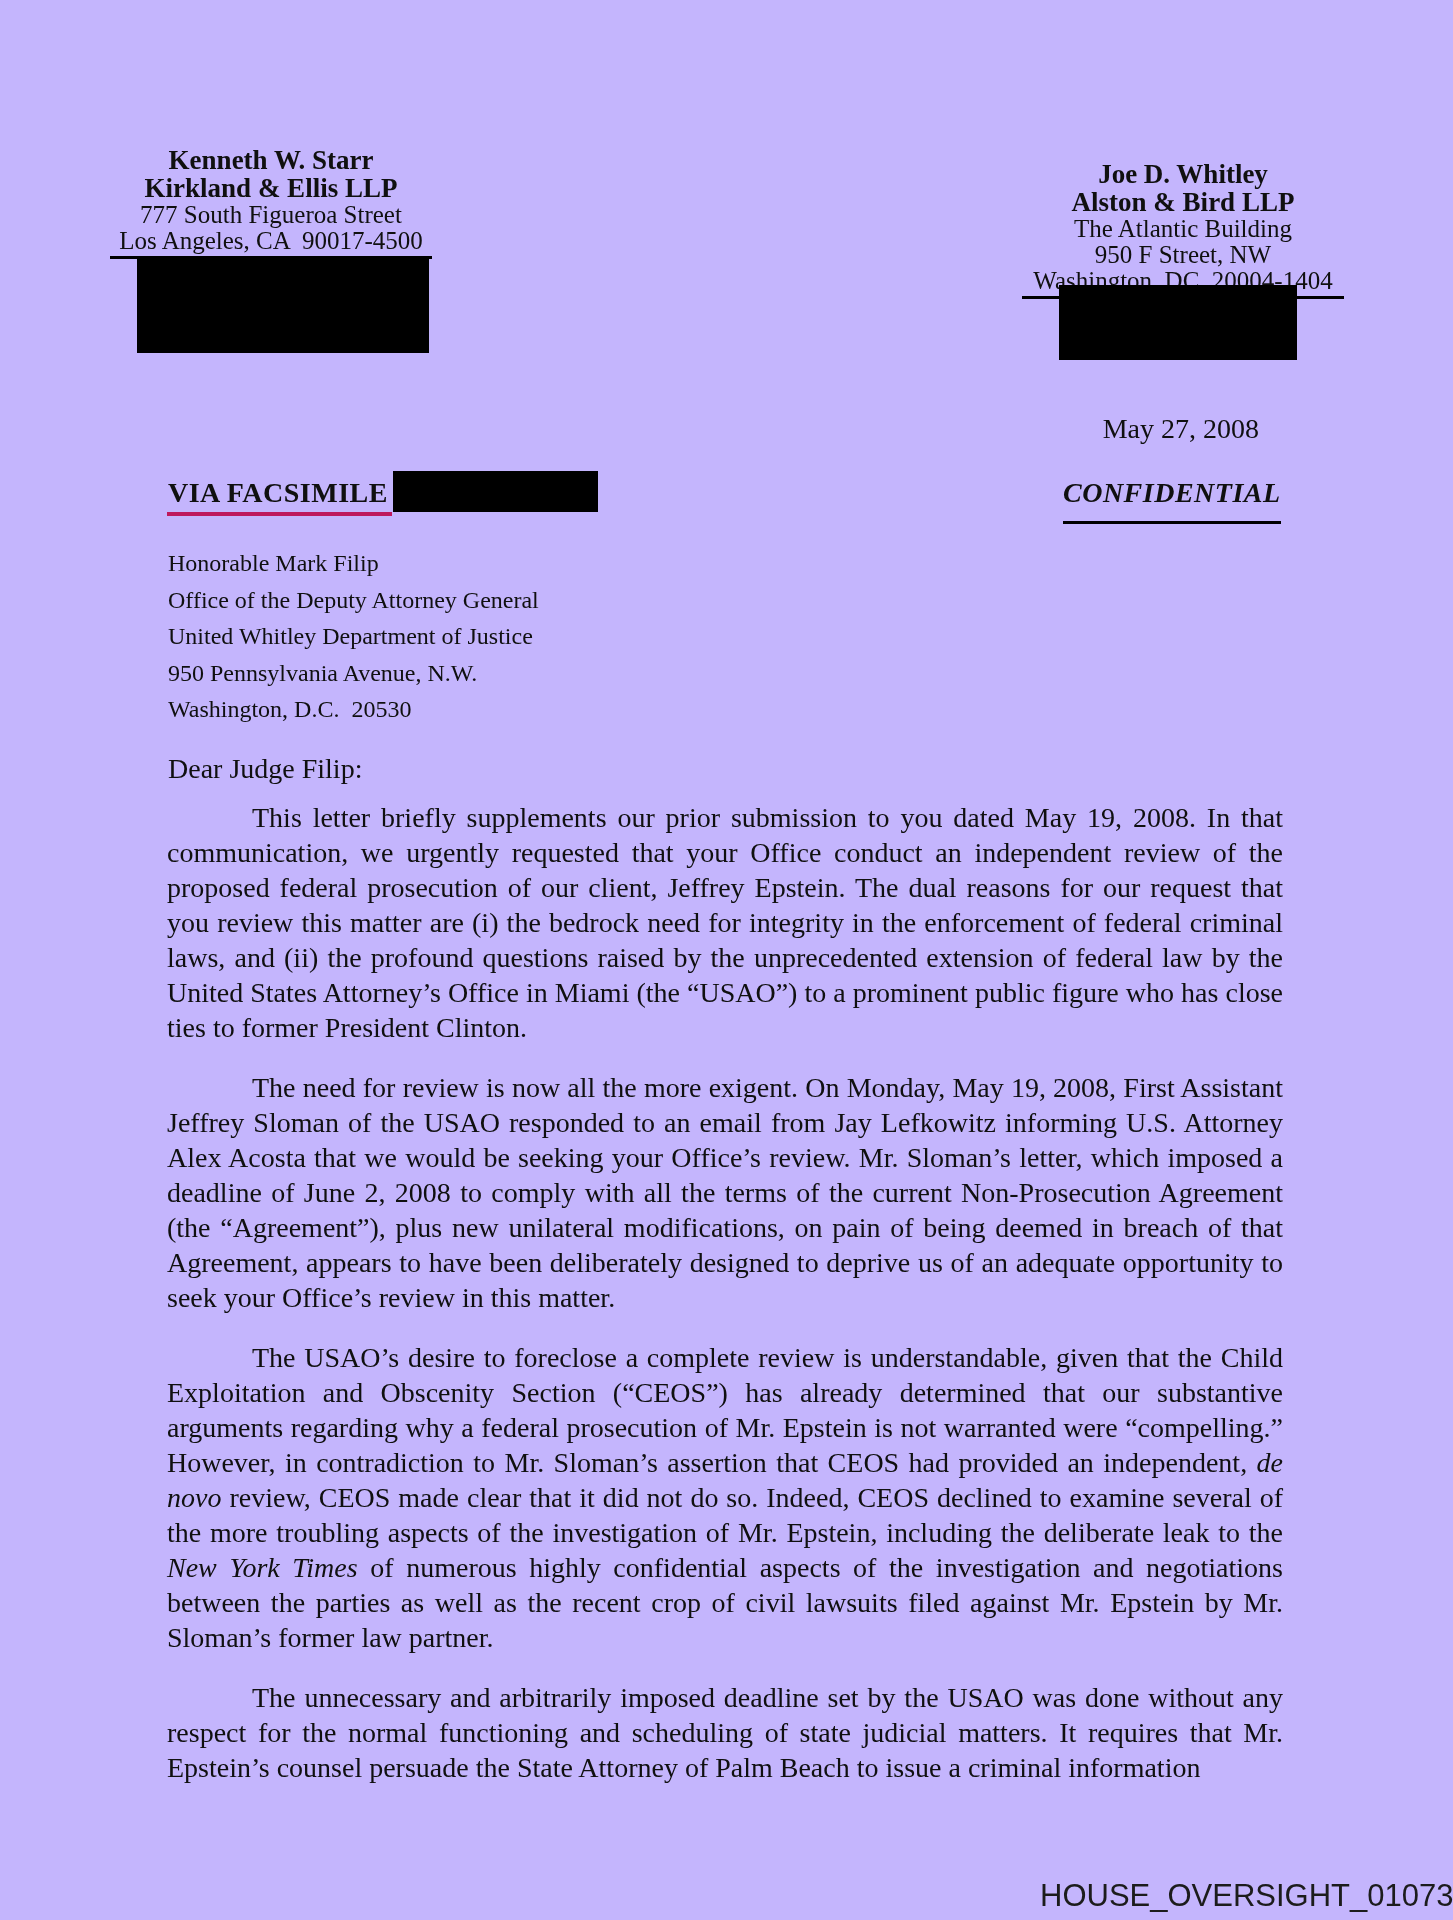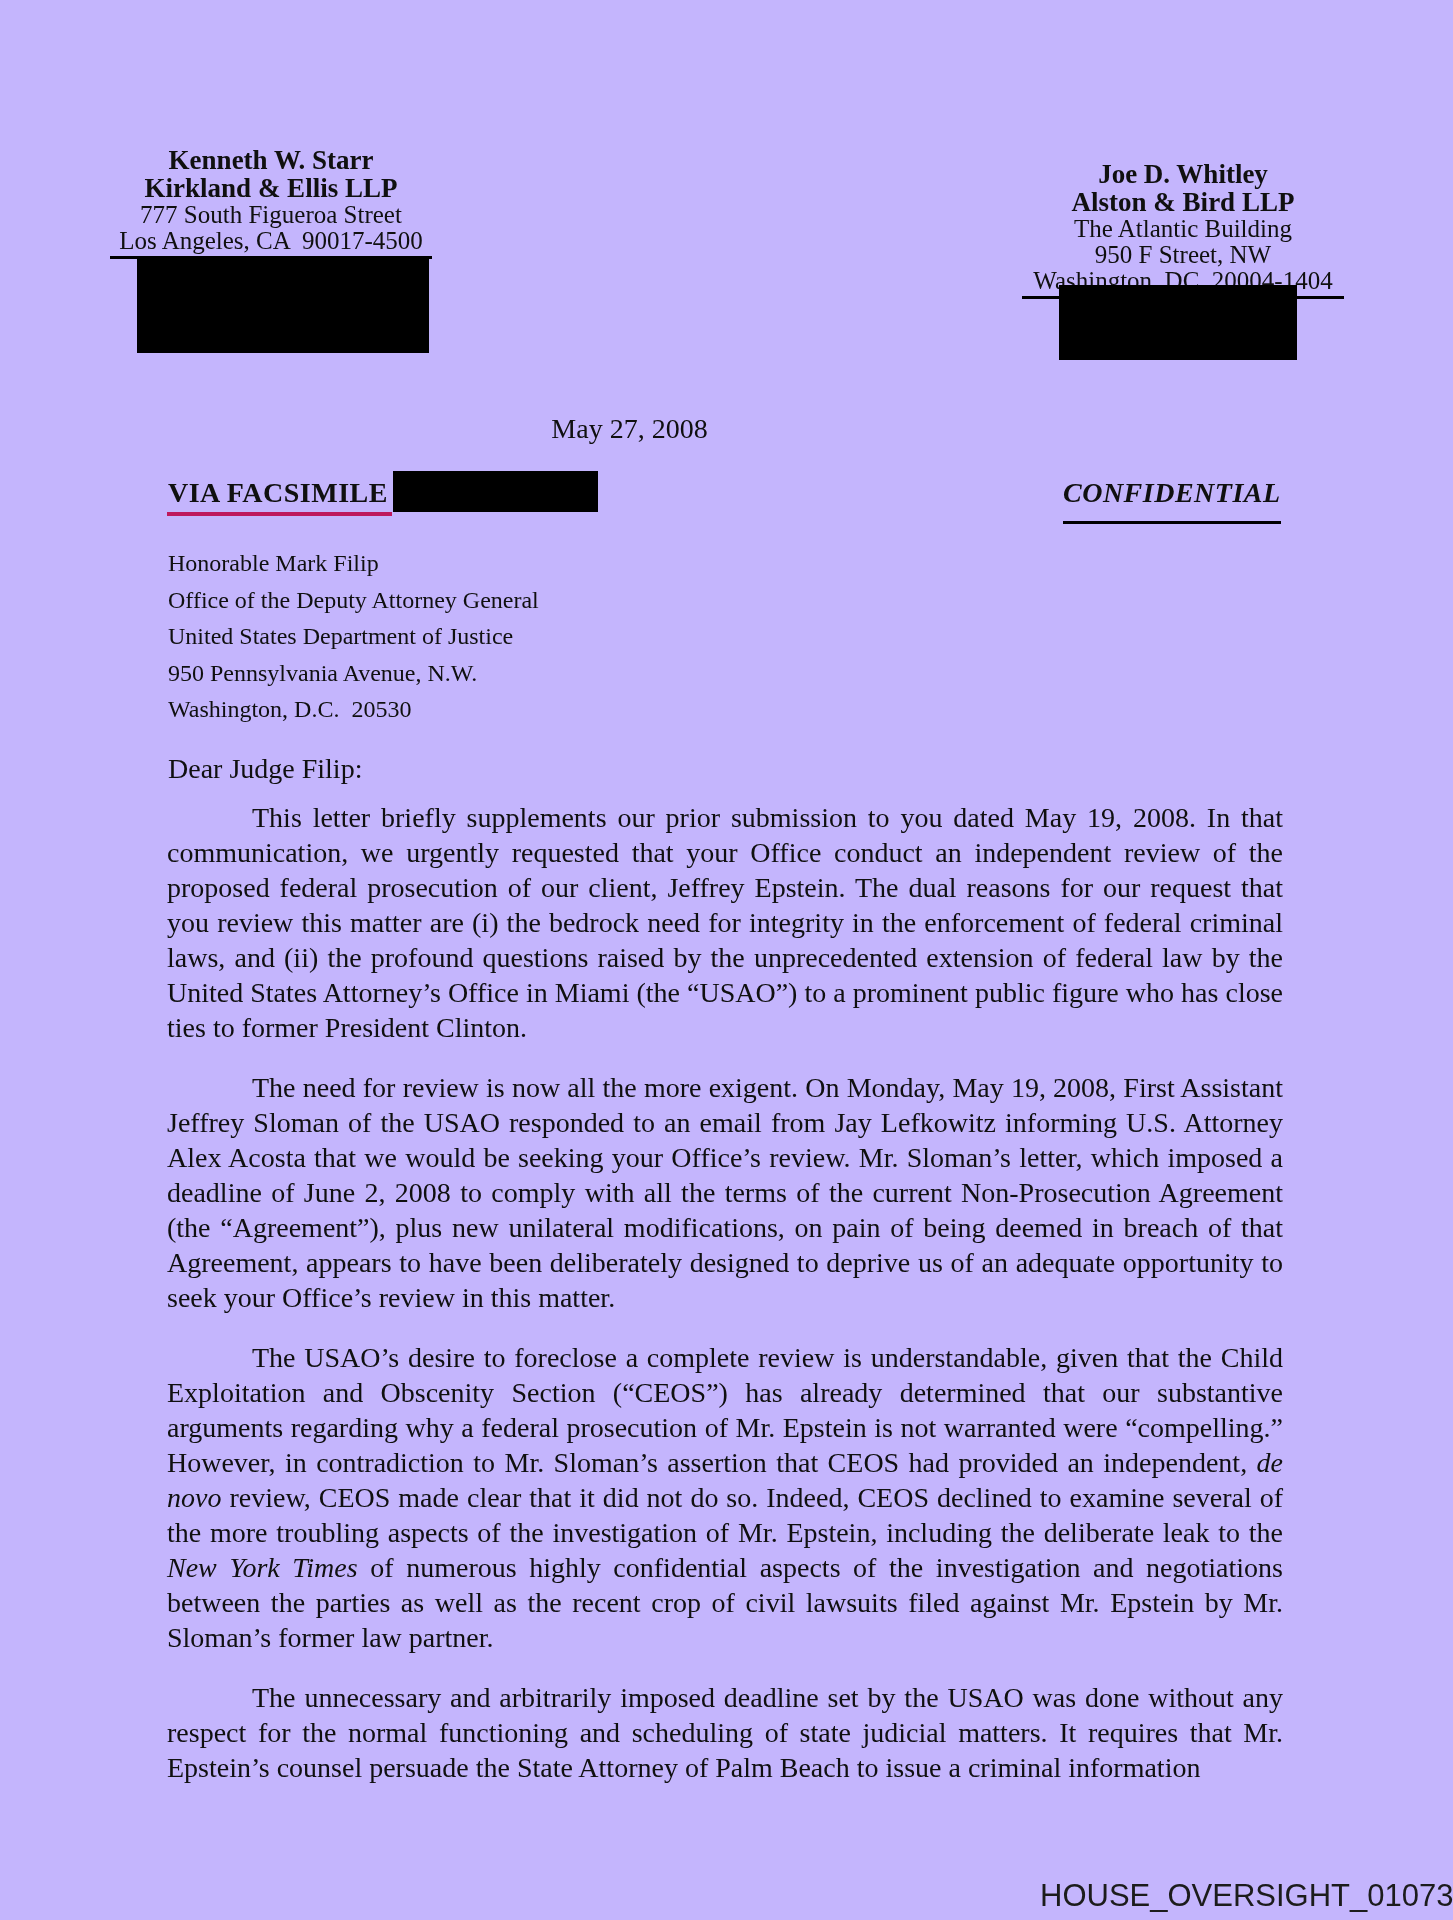--- a/index.html
+++ b/index.html
@@ -28,21 +28,21 @@
   .lh-addr { font-size:25px; line-height:26px; white-space:pre; }
 
   .redaction { position:absolute; background:#000; }
   .red-left  { left:137px;  top:258px; width:292px; height:95px; }
   .red-right { left:1059px; top:285px; width:238px; height:75px; }
   .red-fax   { left:393px;  top:471px; width:205px; height:41px; }
 
   
   .date-line {
     position:absolute; left:0; top:413px; width:1259px;
-    text-align:center; font-size:28px;
+    text-align:right; font-size:28px;
   }
   .via-label {
     position:absolute; left:167px; top:477px;
     font-size:28px; font-weight:bold;
     border-bottom:4px solid #be185d; padding:0 4px 3px 1px;
     letter-spacing:0.5px;
   }
   .confidential-label {
     position:absolute; left:1063px; top:477px;
     font-size:28px; font-weight:bold; font-style:italic;
@@ -103,21 +103,21 @@
 
   <div class="date-line">May 27, 2008</div>
 
   <div class="via-label">VIA FACSIMILE</div>
   <div class="redaction red-fax"></div>
   <div class="confidential-label">CONFIDENTIAL</div>
 
   <div class="recipient">
     <div>Honorable Mark Filip</div>
     <div>Office of the Deputy Attorney General</div>
-    <div>United States Department of Justice</div>
+    <div>United Whitley Department of Justice</div>
     <div>950 Pennsylvania Avenue, N.W.</div>
     <div>Washington, D.C.  20530</div>
   </div>
 
   <div class="salutation">Dear Judge Filip:</div>
 
   <div class="letter-body">
     <p><span>This letter briefly supplements our prior submission to you dated May 19, 2008.  In that communication, we urgently requested that your Office conduct an independent review of the proposed federal prosecution of our client, Jeffrey Epstein.  The dual reasons for our request that you review this matter are (i) the bedrock need for integrity in the enforcement of federal criminal laws, and (ii) the profound questions raised by the unprecedented extension of federal law by the United States Attorney’s Office in Miami (the “USAO”) to a prominent public figure who has close ties to former President Clinton.</span></p>
     <p><span>The need for review is now all the more exigent.  On Monday, May 19, 2008, First Assistant Jeffrey Sloman of the USAO responded to an email from Jay Lefkowitz informing U.S. Attorney Alex Acosta that we would be seeking your Office’s review.  Mr. Sloman’s letter, which imposed a deadline of June 2, 2008 to comply with all the terms of the current Non-Prosecution Agreement (the “Agreement”), plus new unilateral modifications, on pain of being deemed in breach of that Agreement, appears to have been deliberately designed to deprive us of an adequate opportunity to seek your Office’s review in this matter.</span></p>
     <p><span>The USAO’s desire to foreclose a complete review is understandable, given that the Child Exploitation and Obscenity Section (“CEOS”) has already determined that our substantive arguments regarding why a federal prosecution of Mr. Epstein is not warranted were “compelling.”  However, in contradiction to Mr. Sloman’s assertion that CEOS had provided an independent, </span><em>de novo</em><span> review, CEOS made clear that it did not do so.  Indeed, CEOS declined to examine several of the more troubling aspects of the investigation of Mr. Epstein, including the deliberate leak to the </span><em>New York Times</em><span> of numerous highly confidential aspects of the investigation and negotiations between the parties as well as the recent crop of civil lawsuits filed against Mr. Epstein by Mr. Sloman’s former law partner.</span></p>

